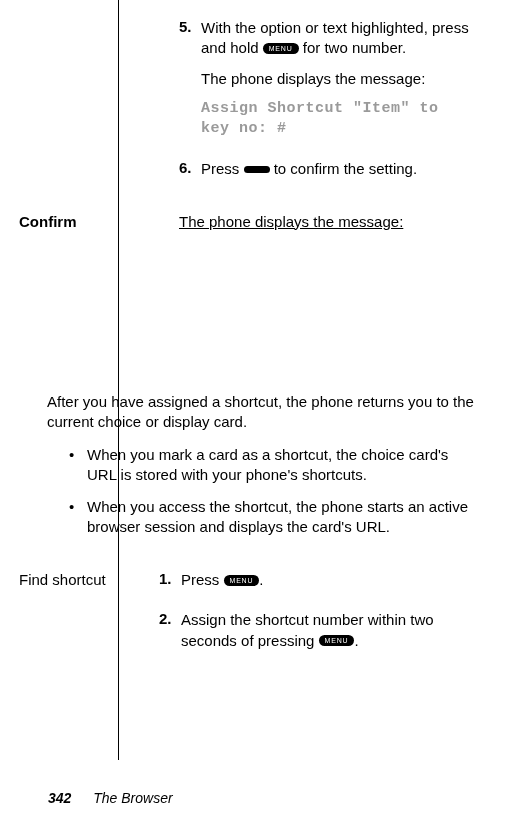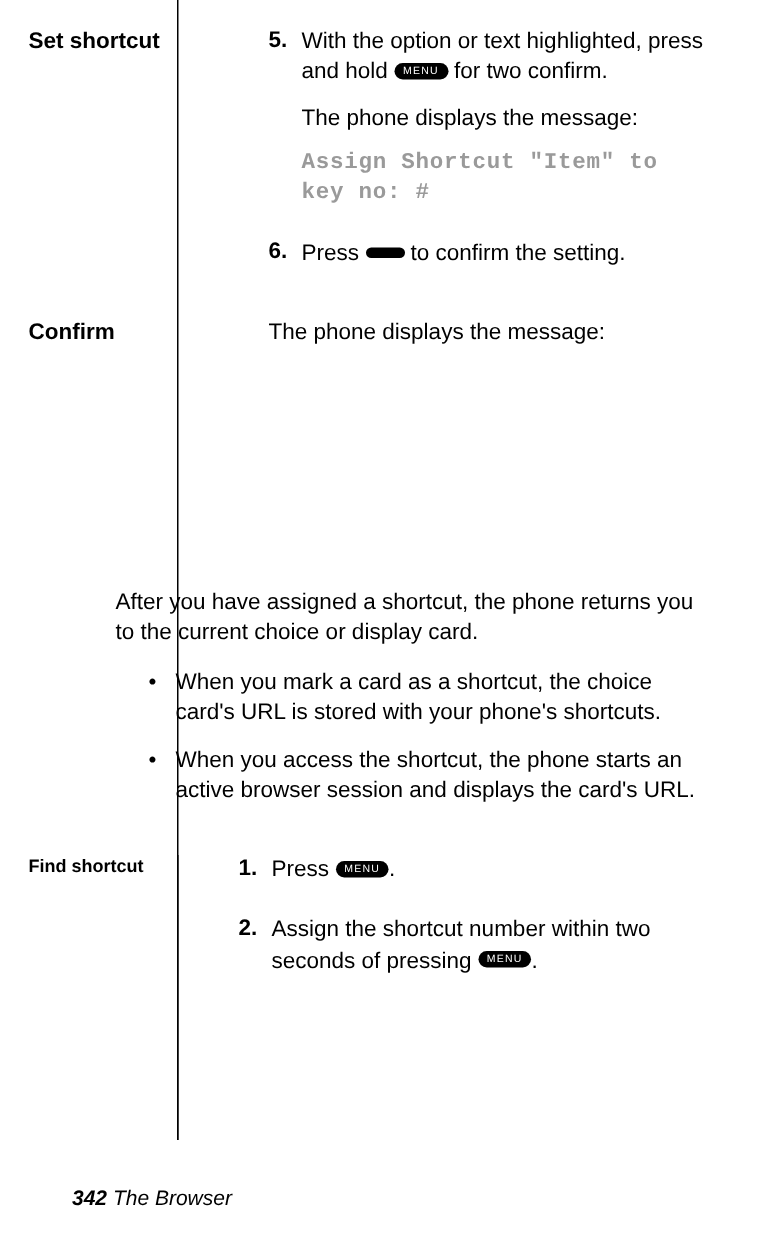--- a/index.html
+++ b/index.html
@@ -80,21 +80,21 @@
       width: 26px;
       height: 7px;
       background: #000;
       border-radius: 4px;
       vertical-align: middle;
       position: relative;
       top: -1px;
     }
     .after-block {
       position: absolute;
-      left: 77px;
+      left: 47px;
       right: 40px;
       top: 392px;
       line-height: 1.35;
     }
     .after-block p {
       margin-bottom: 12px;
     }
     .bullet-list {
       list-style: none;
       margin-bottom: 8px;
@@ -115,57 +115,58 @@
       right: 40px;
       border-left: 1px solid #000;
       margin-left: 118px;
       padding-left: 40px;
       min-height: 190px;
     }
     .find-label {
       position: absolute;
       left: -100px;
       width: 90px;
-      font-weight: bold;
-      font-size: 12px;
+      font-weight: normal;
+      font-size: 15px;
       line-height: 1.3;
     }
     .footer {
       position: absolute;
       bottom: 22px;
       left: 48px;
       font-size: 14px;
     }
     .page-num {
       font-weight: bold;
       font-style: italic;
     }
     .chapter {
       font-style: italic;
+      margin-left: 18px;
     }
     .confirm-block {
       margin-top: 2px;
+      text-decoration: underline;
     }
     .confirm-text p {
       margin-bottom: 6px;
       line-height: 1.35;
     }
   </style>
 </head>
 <body>
 
 <div class="content">
   <div class="section-row">
-    <div class="left-label">Set shortcut</div>
     <ol class="step-list">
       <li class="step">
         <span class="step-num">5.</span>
         <div class="step-body">
           <p>
-            <span>With the option or text highlighted, press and hold </span><span class="menu-key">MENU</span><span> for two confirm.</span>
+            <span>With the option or text highlighted, press and hold </span><span class="menu-key">MENU</span><span> for two number.</span>
           </p>
           <p>The phone displays the message:</p>
           <p class="code">Assign Shortcut "Item" to key no: #</p>
         </div>
       </li>
       <li class="step">
         <span class="step-num">6.</span>
         <div class="step-body">
           <p>
             <span>Press </span><span class="dash-key"></span><span> to confirm the setting.</span>

